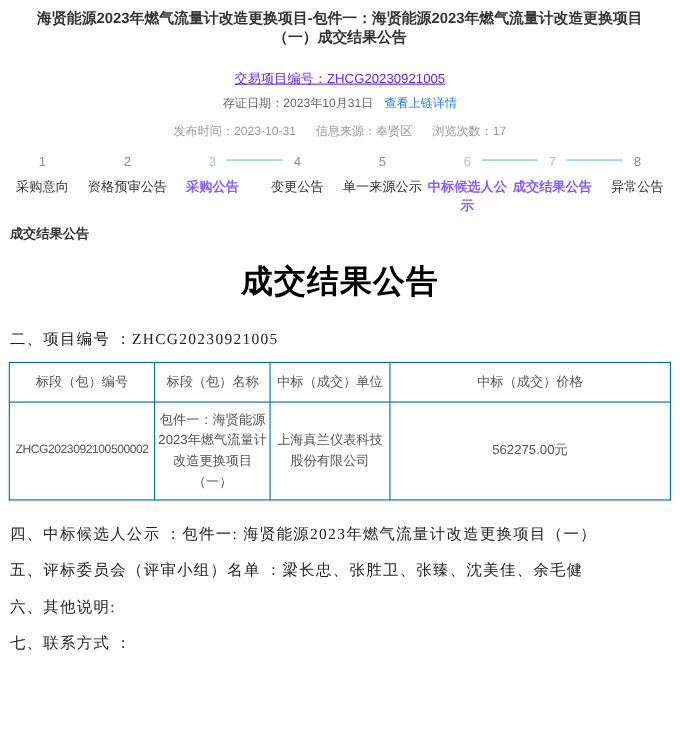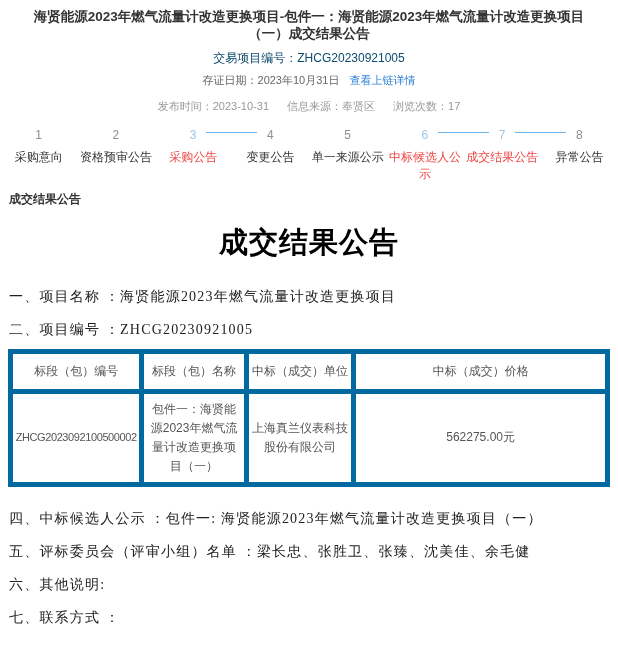--- a/index.html
+++ b/index.html
@@ -2,47 +2,47 @@
 <html><head>
 <meta charset="utf-8">
 <style>
   * { margin:0; padding:0; box-sizing:border-box; }
   html,body { width:618px; height:668px; background:#ffffff; overflow:hidden;
     font-family:"Liberation Sans","DejaVu Sans",sans-serif; }
 
   
   .header { text-align:center; padding-top:9px; }
   .page-title { font-size:13.5px; font-weight:bold; color:#333; line-height:1.25; padding:0 14px; }
-  .meta-row1 { margin-top:7px; font-size:12px; color:#0c4a6e; }
+  .meta-row1 { margin-top:20px; font-size:12px; color:#6d28d9;text-decoration:underline; }
   .meta-row2 { margin-top:6px; font-size:11px; color:#666; }
   .chain-link { color:#2e82d9; text-decoration:none; margin-left:10px; cursor:pointer;text-align:center; }
   .meta-row3 { margin-top:11px; font-size:11px; color:#999; }
   .meta-row3 span { margin:0 9px; }
 
   
   .steps { display:flex; margin-top:11px; }
   .step { flex:1; text-align:center; position:relative; }
   .step-num { font-size:12px; color:#8f8f8f; display:inline-block; line-height:14px; }
   .step-num.active { color:#9ec6e8; }
   .step-line { position:absolute; top:7px; left:calc(50% + 13px); right:calc(-50% + 13px);
     height:1px; background:#6db4ea; }
   .step-label { margin-top:6px; font-size:12px; color:#333; }
-  .step-label.active { color:#ef4444; cursor:pointer; }
+  .step-label.active { color:#8b5cf6; cursor:pointer;font-weight:bold; }
 
   
   .breadcrumb { margin-top:8px; padding-left:9px; font-size:12px; font-weight:bold; color:#333; }
   .main-title { margin-top:15px; text-align:center; font-size:29px; font-weight:bold; color:#000;
     letter-spacing:1px; }
   .sections { margin-top:17px; }
   .sections p, .sections-b p { font-family:"Liberation Serif","DejaVu Serif",serif;
     font-size:14px; color:#222; line-height:33px; padding-left:9px; letter-spacing:1.2px; }
 
   
   table { width:602px; margin:3px 8px 0 8px; border-collapse:collapse; table-layout:fixed; }
-  th, td { border:5px solid #0369a1; text-align:center; color:#555; }
+  th, td { border:1px solid #0369a1; text-align:center; color:#555; }
   th { font-size:12px; font-weight:normal; padding:9px 2px; }
   td { font-size:12px; padding:6px 2px; line-height:19px; word-break:break-all; }
   th:nth-child(1) { width:22%; } th:nth-child(2) { width:17.5%; }
   th:nth-child(3) { width:18%; } th:nth-child(4) { width:42.5%;margin-top:13px; }
   td:nth-child(1) { font-size:11px; letter-spacing:-0.4px; padding:6px 0; }
   tbody tr { height:60px; }
 
   .sections-b { margin-top:15px; }
 </style>
 </head>
@@ -70,21 +70,20 @@
     <div class="step"><span class="step-num active">6</span><span class="step-line"></span><div class="step-label active">中标候选人公示</div></div>
     <div class="step"><span class="step-num active">7</span><span class="step-line"></span><div class="step-label active">成交结果公告</div></div>
     <div class="step"><span class="step-num">8</span><div class="step-label">异常公告</div></div>
   </div>
 
 <div class="breadcrumb">成交结果公告</div>
 
 <h1 class="main-title">成交结果公告</h1>
 
 <div class="sections" id="sections-top">
-    <p>一、项目名称 ：海贤能源2023年燃气流量计改造更换项目</p>
     <p>二、项目编号 ：ZHCG20230921005</p>
   </div>
 
 <table>
   <thead>
       <tr id="thead-row">
         <th>标段（包）编号</th>
         <th>标段（包）名称</th>
         <th>中标（成交）单位</th>
         <th>中标（成交）价格</th>

